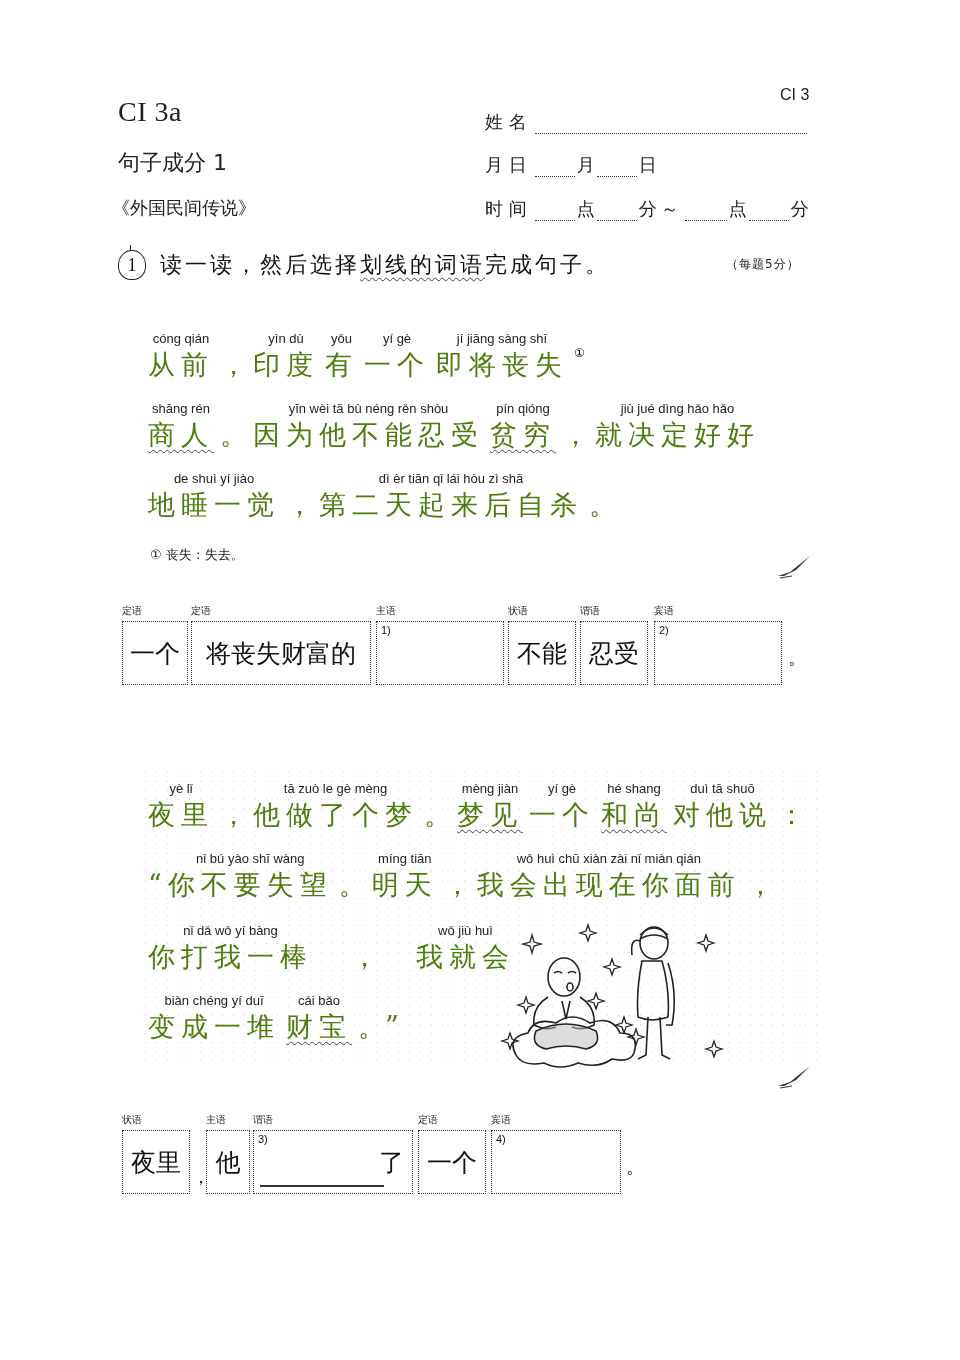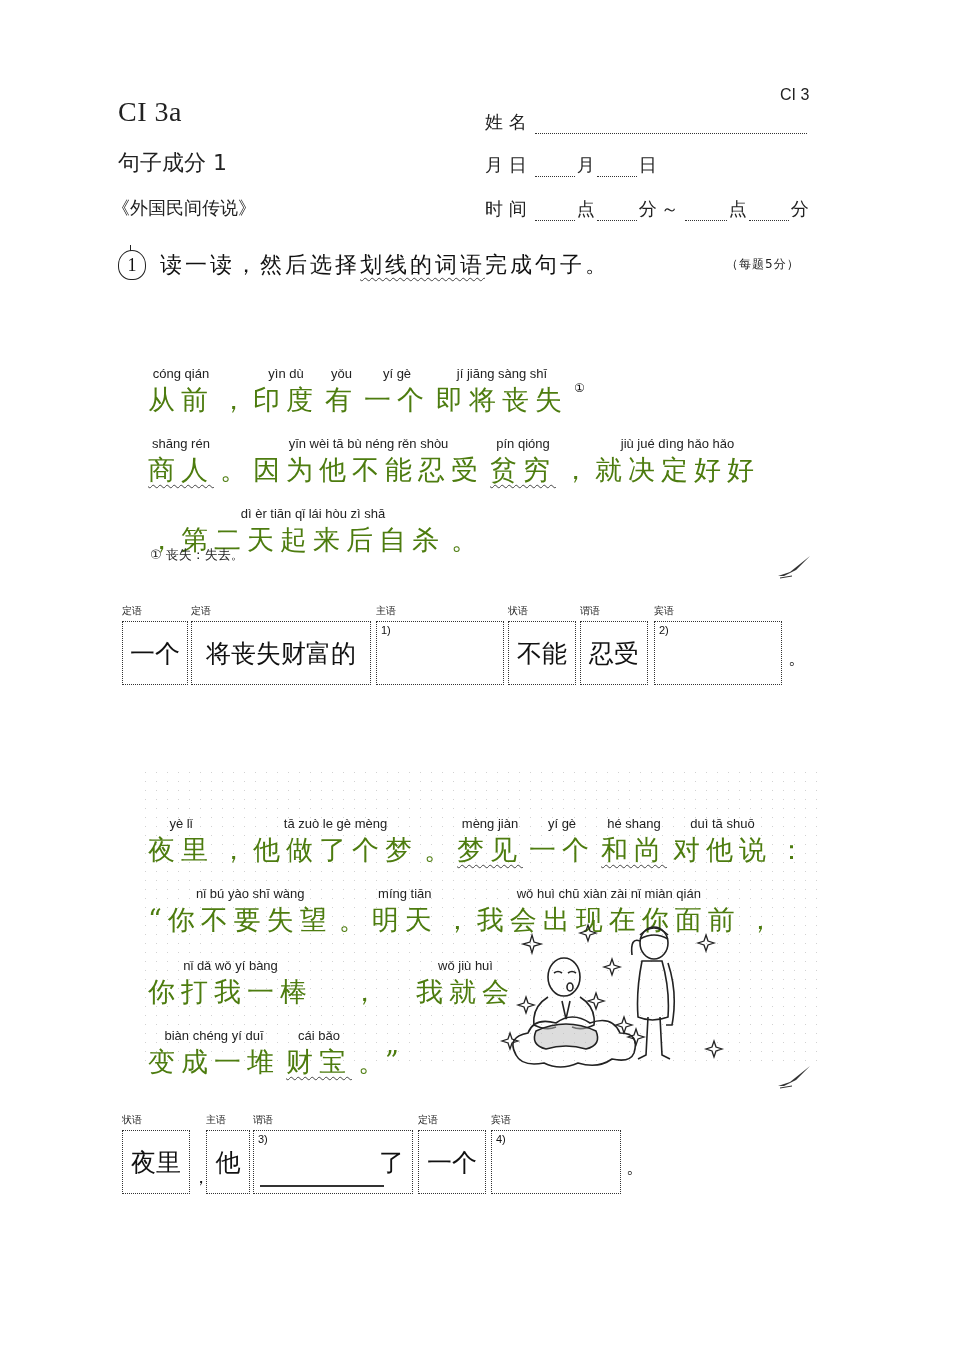--- a/index.html
+++ b/index.html
@@ -18,21 +18,21 @@
   .blank { display: inline-block; border-bottom: 1.5px dotted #333; height: 18px; margin: 0 2px; }
   .r1 { top: 110px; } .r2 { top: 153px; } .r3 { top: 197px; }
 
   .q-head { left: 118px; top: 250px; font-size: 22px; display: flex; align-items: center; white-space: nowrap; color: #111; }
   .q-num { width: 26px; height: 28px; border: 1.6px solid #222; border-radius: 50% 50% 45% 45%; display: inline-flex; align-items: center; justify-content: center; font-family: "Liberation Serif", serif; font-size: 18px; margin-right: 14px; position: relative; }
   .q-num::before { content: ""; position: absolute; top: -6px; left: 11px; width: 4px; height: 6px; border-left: 1.5px solid #222; }
   .wavy { text-decoration: underline wavy #444; text-decoration-thickness: 1px; text-underline-offset: 5px; }
   .score { left: 726px; top: 256px; font-size: 12px; color: #222; letter-spacing: 1px; }
 
   .line { position: absolute; left: 148px; }
-  .unit { display: inline-flex; flex-direction: column; align-items: center; vertical-align: bottom; margin-right: 6px; margin-top: 35px; }
+  .unit { display: inline-flex; flex-direction: column; align-items: center; vertical-align: bottom; margin-right: 6px; }
   .unit .py { font-family: "Liberation Sans", sans-serif; font-size: 13px; color: #222; height: 18px; line-height: 18px; white-space: nowrap; }
   .unit .hz { font-family: "DejaVu Serif", serif; font-size: 27px; line-height: 34px; letter-spacing: 6px; white-space: nowrap; color: #4d7c0f; }
   .unit.punc .hz { letter-spacing: 0; }
   .sup { font-size: 12px; vertical-align: super; }
 
   .footnote { left: 150px; top: 546px; font-size: 13px; color: #222; }
 
   .quill { width: 36px; height: 26px; }
   .q1 { left: 776px; top: 554px; }
   .q2 { left: 776px; top: 1064px; }
@@ -139,20 +139,24 @@
       <span class="unit punc">
         <span class="py"></span>
         <span class="hz">，</span>
       </span>
       <span class="unit">
         <span class="py">jiù jué dìng hǎo hǎo</span>
         <span class="hz">就决定好好</span>
       </span>
     </div>
     <div class="line" style="top: 470px; display: flex; align-items: flex-end;">
+      <span class="unit">
+        <span class="py">de shuì yí jiào</span>
+        <span class="hz">地睡一觉</span>
+      </span>
       <span class="unit punc">
         <span class="py"></span>
         <span class="hz">，</span>
       </span>
       <span class="unit">
         <span class="py">dì èr tiān qǐ lái hòu zì shā</span>
         <span class="hz">第二天起来后自杀</span>
       </span>
       <span class="unit punc">
         <span class="py"></span>

